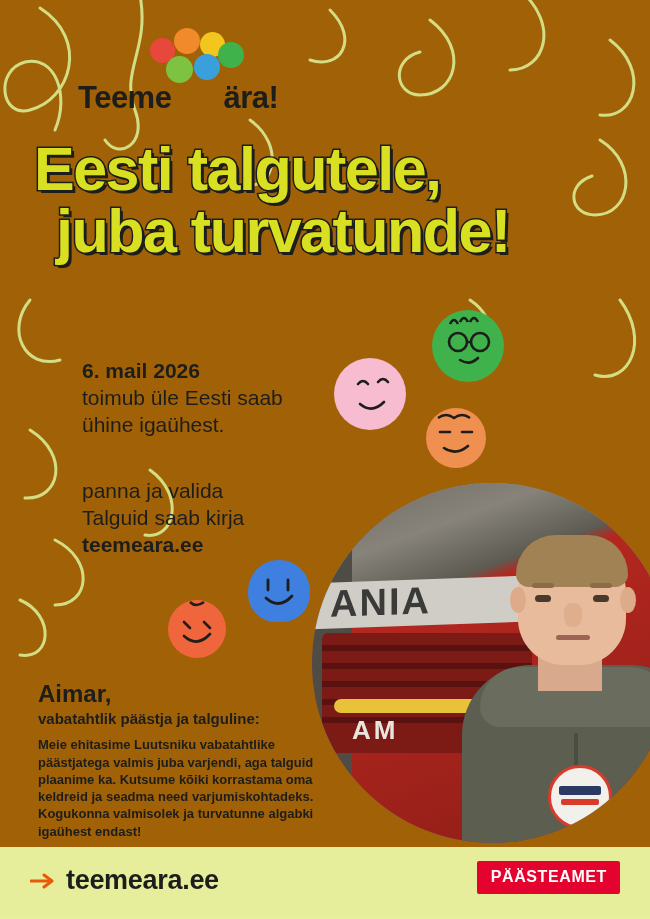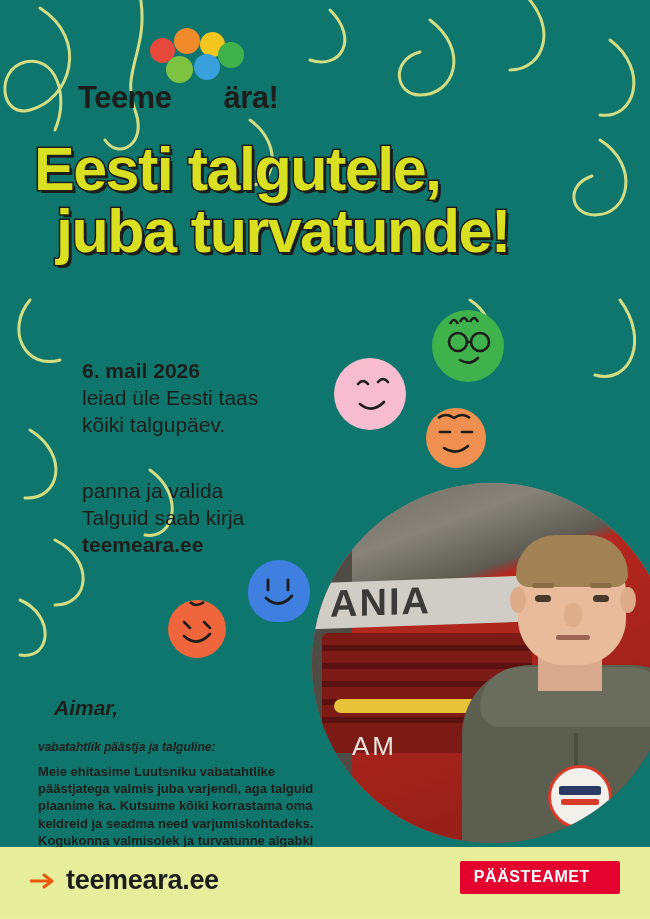--- a/index.html
+++ b/index.html
@@ -10,21 +10,21 @@
     width: 650px;
     height: 919px;
     overflow: hidden;
     font-family: "Liberation Sans", sans-serif;
     background: #e7ef9c;
   }
   .poster {
     position: relative;
     width: 650px;
     height: 915px;
-    background: #0f766e;
+    background: #a16207;
     overflow: hidden;
   }
 
   
   .swirls {
     position: absolute;
     left: 0; top: 0;
     width: 650px; height: 919px;
     pointer-events: none;
   }
@@ -167,24 +167,23 @@
     font-size: 38px;
     font-weight: bold;
     color: #3a3a38;
     letter-spacing: 2px;
     transform: skewY(-2deg);
   }
   .truck-word2 {
     position: absolute;
     left: 40px; top: 232px;
     font-size: 26px;
-    font-weight: normal;
+    font-weight: bold;
     color: #e9e5dc;
     letter-spacing: 3px;
-    margin-top: 16px;
   }
   .truck-lights {
     position: absolute;
     left: 22px; top: 216px;
     width: 180px; height: 14px;
     background: #e8c33a;
     border-radius: 7px;
   }
   .truck-dark-left {
     position: absolute;
@@ -311,32 +310,30 @@
 
   
   .testimonial {
     position: absolute;
     left: 38px;
     top: 680px;
     width: 282px;
     color: #1d1d1b;
   }
   .testimonial h3 {
-    margin: 16px;
-    font-size: 21px;
+    margin: 0;
+    font-size: 24px;
     font-weight: bold;
     line-height: 1.18;
-    font-style: italic;
   }
   .testimonial .role {
     display: block;
-    font-size: 12px;
-    font-weight: bold;
-    margin-top: 19px;
-    font-style: italic;
+    font-size: 15px;
+    font-weight: bold;
+    margin-top: 2px;
   }
   .testimonial p {
     margin: 9px 0 0 0;
     font-size: 13px;
     font-weight: bold;
     line-height: 1.33;
   }
 
   
   .footer {
@@ -365,21 +362,21 @@
   }
   .paast-badge {
     position: absolute;
     right: 30px;
     top: 14px;
     background: #e4032e;
     color: #ffffff;
     font-size: 16px;
     font-weight: bold;
     letter-spacing: 0.6px;
-    padding: 7px 30px 8px 14px;
+    padding: 7px 13px 8px 14px;
     border-radius: 2px;
   }
 </style>
 </head>
 <body>
 
 <div class="poster">
 
   <svg class="swirls" viewBox="0 0 650 919" fill="none">
     <g stroke="#d3de84" stroke-width="3" fill="none" stroke-linecap="round">
@@ -417,22 +414,22 @@
     </div>
   </div>
 
   <div class="headline">
     <span>Eesti talgutele,</span>
     <span class="l2">juba turvatunde!</span>
   </div>
 
   <div class="date-block">
     <div class="strong">6. mail 2026</div>
-    <div>leiad üle Eesti taas</div>
-    <div>kõiki talgupäev.</div>
+    <div>toimub üle Eesti saab</div>
+    <div>ühine igaühest.</div>
   </div>
 
   <div class="cta-block">
     <div>panna ja valida</div>
     <div>Talguid saab kirja</div>
     <div class="bold">teemeara.ee</div>
   </div>
 
   <div class="doodle" style="left:334px;top:358px;width:72px;height:72px;background:#f7bcd0">
     <svg viewBox="0 0 72 72" width="72" height="72">

